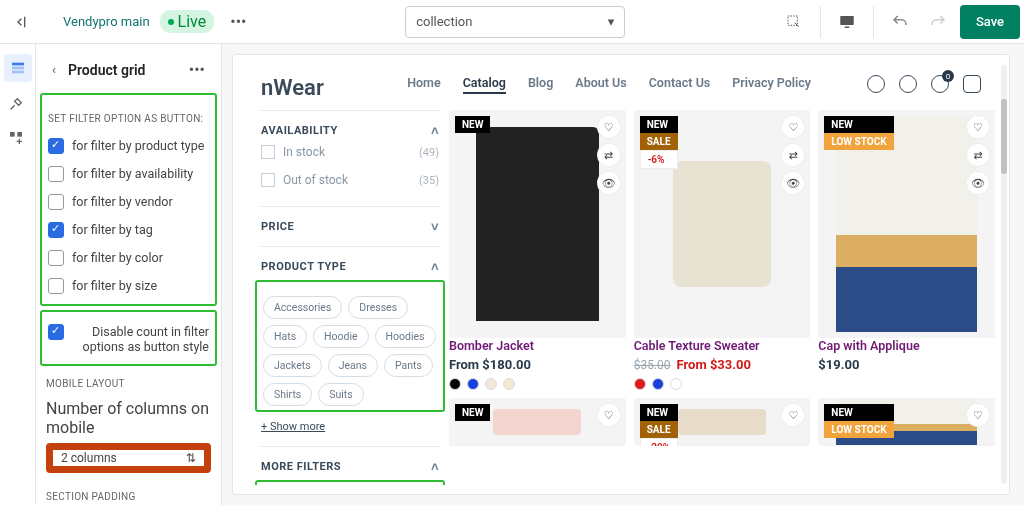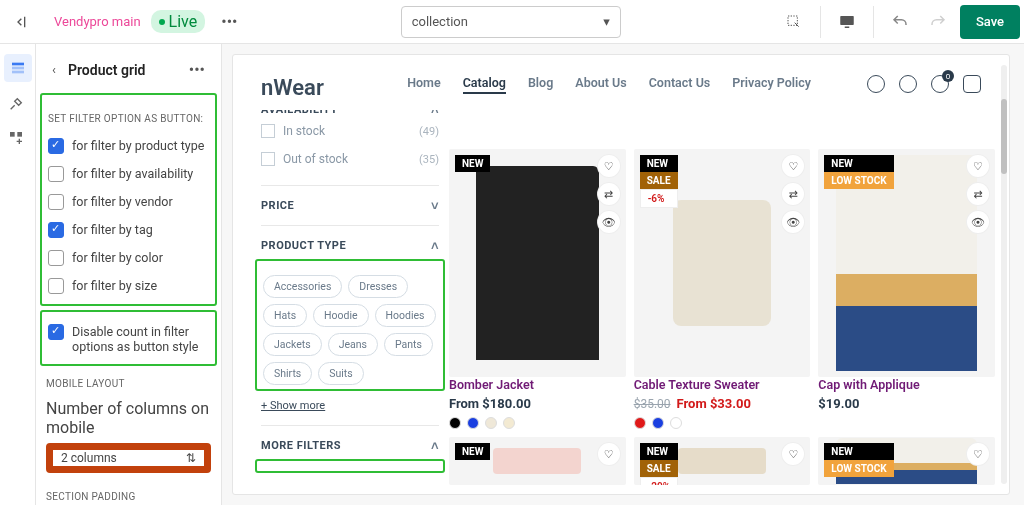--- a/index.html
+++ b/index.html
@@ -1,21 +1,21 @@
 <!DOCTYPE html>
 <html><head>
 <meta charset="utf-8">
 <style>
   * { box-sizing: border-box; margin: 0; padding: 0; font-family: -apple-system, BlinkMacSystemFont, "Segoe UI", Roboto, sans-serif; }
   html, body { width: 1024px; height: 505px; overflow: hidden; background: #f7f7f7; color: #333; }
 
   .topbar { display: flex; align-items: center; height: 44px; background: #fff; border-bottom: 1px solid #e5e5e5; padding: 0 4px; }
   .tb-left { display: flex; align-items: center; gap: 10px; }
   .tb-icon { width: 32px; height: 32px; display:flex; align-items:center; justify-content:center; color:#555; border-radius:4px; }
-  .site-name { font-size:13px; color:#ec4899; margin-left:8px;}
+  .site-name { font-size:13px; color:#0f766e; margin-left:17px;}
   .live-pill { background:#d3f5e1; color:#008a3d; font-size:16px; padding:2px 8px; border-radius:10px; display:flex; align-items:center; gap:4px;}
   .live-pill::before{content:''; width:6px;height:6px;border-radius:50%;background:#00a84f;}
   .dots3{font-size:16px; color:#555; padding:0 6px; cursor:pointer;}
   .tb-center{flex:1; display:flex; justify-content:center;}
   .tpl-select{width:220px; height:32px; border:1px solid #ccc; border-radius:4px; padding:0 10px; font-size:13px; color:#555; display:flex; align-items:center; justify-content:space-between; background:#fff;}
   .tb-right{display:flex; align-items:center; gap:6px;}
   .tb-divider{width:1px;height:32px;background:#e5e5e5; margin:0 4px;}
   .save-btn{background:#008060; color:#fff; border:none; height:34px; padding:0 16px; border-radius:4px; font-size:13px; font-weight:500;}
 
   .main { display:flex; height:calc(505px - 44px); }
@@ -46,21 +46,21 @@
   .nav-gap{flex:1;}
   .nav-links{display:flex; gap:22px;}
   .nav-link{font-size:12.5px; color:#6a7a8a; font-weight:600;}
   .nav-link.active{color:#2a3a4a; border-bottom:2px solid #2a3a4a; padding-bottom:2px;}
   .nav-icons{display:flex; gap:14px; margin-left:30px; align-items:center;}
   .nav-ico{width:18px;height:18px; border:1.5px solid #3a4a5a; border-radius:50%;}
   .nav-ico.bag{border-radius:4px;}
   .nav-ico.heart{position:relative;}
   .nav-ico.heart::after{content:'0'; position:absolute; top:-6px; right:-6px; background:#2a3a4a; color:#fff; font-size:8px; width:12px;height:12px; border-radius:50%; display:flex; align-items:center; justify-content:center;}
 
-  .store-body{display:flex; padding:0 14px 0 28px; gap:10px; height:calc(100% - 64px); overflow:hidden;align-items:flex-end;}
+  .store-body{display:flex; padding:0 14px 0 28px; gap:10px; height:calc(100% - 64px); overflow:hidden;}
   .filters{width:178px; flex-shrink:0;}
   .f-block{border-top:1px solid #e8e8e8; padding:12px 0;}
   .f-head{display:flex; justify-content:space-between; align-items:center; font-size:11px; font-weight:700; letter-spacing:0.5px; color:#3a4a5a;}
   .f-chev{font-size:13px; color:#6a7a8a;}
   .f-opt{display:flex; align-items:center; gap:8px; padding:7px 0; font-size:12px; color:#8a98a6;}
   .f-chk{width:14px;height:14px; border:1px solid #c5ced6;}
   .f-count{margin-left:auto; color:#aab4be; font-size:11px;}
   .pill-wrap{display:flex; flex-wrap:wrap; gap:6px; padding-top:8px;}
   .pill{border:1px solid #d5dde4; border-radius:14px; padding:4px 10px; font-size:10.5px; color:#6a7a8a;}
   .show-more{font-size:11px; color:#3a4a5a; text-decoration:underline; margin-top:8px; display:inline-block;}
@@ -194,21 +194,21 @@
       <div class="chk-row">
           <span class="chk"></span>
           <span>for filter by color</span>
         </div>
       <div class="chk-row">
           <span class="chk"></span>
           <span>for filter by size</span>
         </div>
     </div>
 
-    <div class="hl-green" style="margin-top:2px;">
+    <div class="hl-green" style="margin-top:2px;text-align:right;">
       <div class="chk-row">
           <span class="chk checked"></span>
           <span>Disable count in filter options as button style</span>
         </div>
     </div>
 
     <div class="sb-section-label">MOBILE LAYOUT</div>
     <div class="sb-field-label">Number of columns on mobile</div>
     <div class="sb-select">
       <span>2 columns</span>

